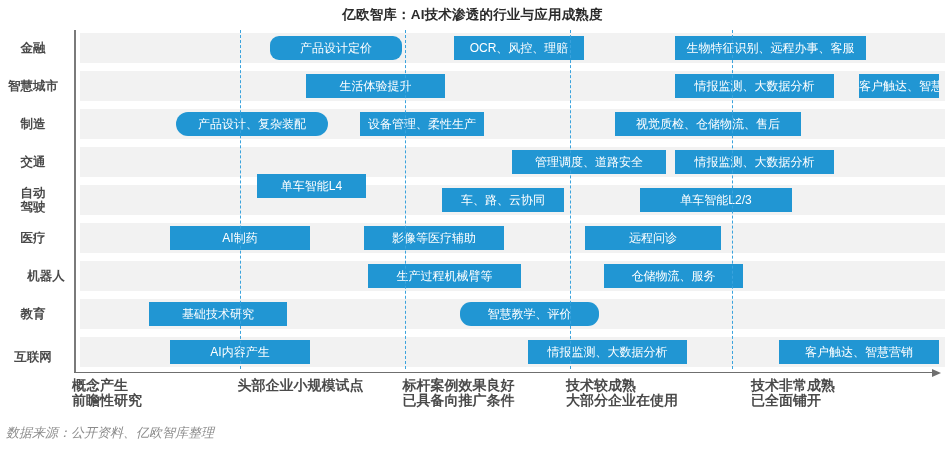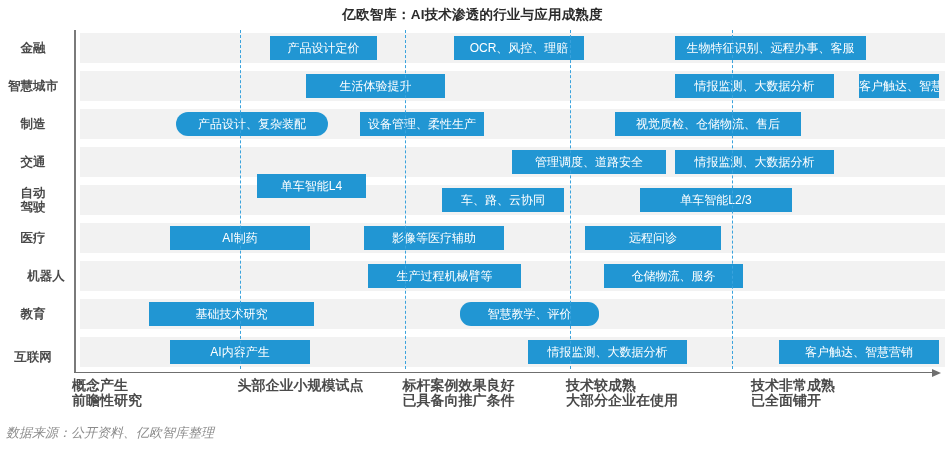--- a/index.html
+++ b/index.html
@@ -120,21 +120,21 @@
 </style>
 </head>
 <body>
 
 <div id="chart-title">亿欧智库：AI技术渗透的行业与应用成熟度</div>
 
 <div id="plot">
   <div id="axis-y"></div>
   <div id="rows">
       <div class="row shaded" style="top: 3px;"></div>
-      <div class="bar" style="left: 196px; width: 107px; top: 6px; position: absolute;">产品设计定价</div>
+      <div class="bar" style="left: 196px; width: 132px; top: 6px; position: absolute; border-radius: 9px;">产品设计定价</div>
       <div class="bar" style="left: 380px; width: 130px; top: 6px; position: absolute;">OCR、风控、理赔</div>
       <div class="bar" style="left: 601px; width: 191px; top: 6px; position: absolute;">生物特征识别、远程办事、客服</div>
       <div class="row shaded" style="top: 41px;"></div>
       <div class="bar" style="left: 232px; width: 139px; top: 44px; position: absolute;">生活体验提升</div>
       <div class="bar" style="left: 601px; width: 159px; top: 44px; position: absolute;">情报监测、大数据分析</div>
       <div class="bar" style="left: 785px; width: 80px; top: 44px; position: absolute;">客户触达、智慧营销2</div>
       <div class="row shaded" style="top: 79px;"></div>
       <div class="bar" style="left: 102px; width: 152px; top: 82px; position: absolute; border-radius: 12px;">产品设计、复杂装配</div>
       <div class="bar" style="left: 286px; width: 124px; top: 82px; position: absolute;">设备管理、柔性生产</div>
       <div class="bar" style="left: 541px; width: 186px; top: 82px; position: absolute;">视觉质检、仓储物流、售后</div>
@@ -146,21 +146,21 @@
       <div class="bar" style="left: 368px; width: 122px; top: 158px; position: absolute;">车、路、云协同</div>
       <div class="bar" style="left: 566px; width: 152px; top: 158px; position: absolute;">单车智能L2/3</div>
       <div class="row shaded" style="top: 193px;"></div>
       <div class="bar" style="left: 96px; width: 140px; top: 196px; position: absolute;">AI制药</div>
       <div class="bar" style="left: 290px; width: 140px; top: 196px; position: absolute;">影像等医疗辅助</div>
       <div class="bar" style="left: 511px; width: 136px; top: 196px; position: absolute;">远程问诊</div>
       <div class="row shaded" style="top: 231px;"></div>
       <div class="bar" style="left: 294px; width: 153px; top: 234px; position: absolute;">生产过程机械臂等</div>
       <div class="bar" style="left: 530px; width: 139px; top: 234px; position: absolute;">仓储物流、服务</div>
       <div class="row shaded" style="top: 269px;"></div>
-      <div class="bar" style="left: 75px; width: 165px; top: 272px; position: absolute; text-align: center;">基础技术研究</div>
+      <div class="bar" style="left: 75px; width: 138px; top: 272px; position: absolute; text-align: center;">基础技术研究</div>
       <div class="bar" style="left: 386px; width: 139px; top: 272px; position: absolute; border-radius: 11px;">智慧教学、评价</div>
       <div class="row shaded" style="top: 307px;"></div>
       <div class="bar" style="left: 96px; width: 140px; top: 310px; position: absolute;">AI内容产生</div>
       <div class="bar" style="left: 454px; width: 159px; top: 310px; position: absolute;">情报监测、大数据分析</div>
       <div class="bar" style="left: 705px; width: 160px; top: 310px; position: absolute;">客户触达、智慧营销</div>
     </div>
   <div id="dividers">
       <div class="divider" style="left: 166px;"></div>
       <div class="divider" style="left: 331px;"></div>
       <div class="divider" style="left: 496px;"></div>

